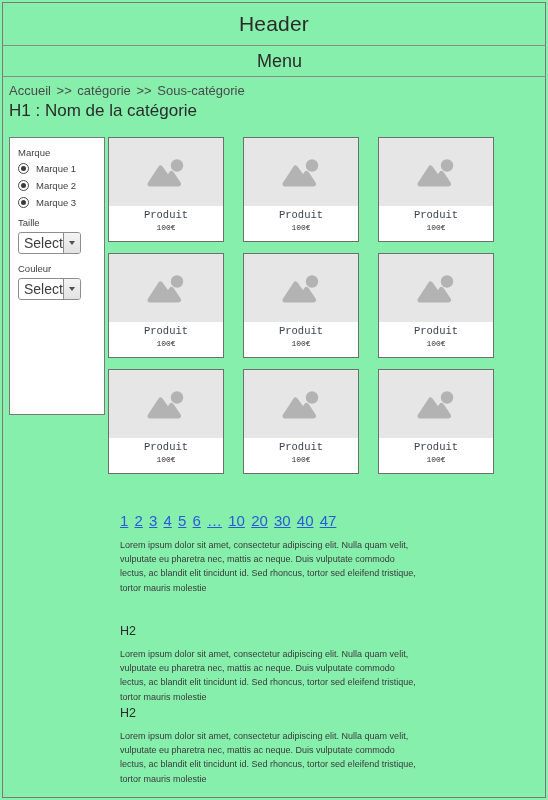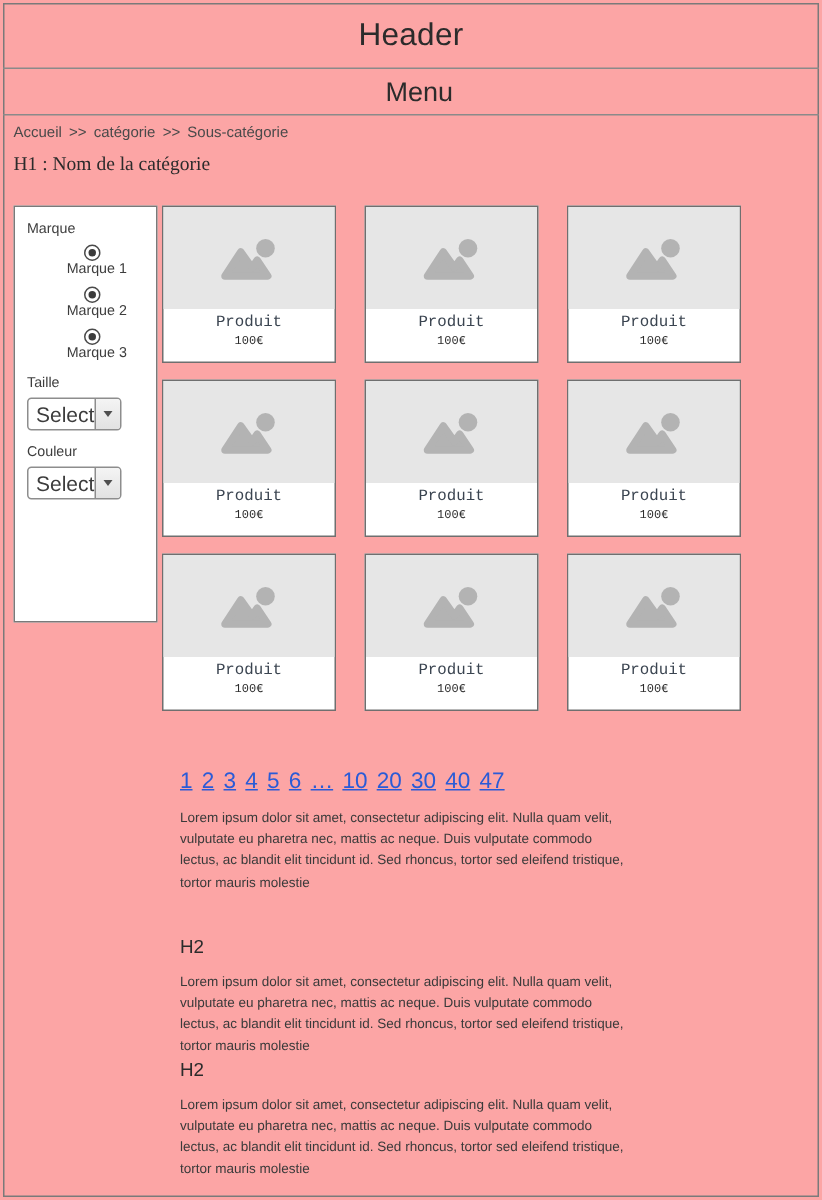--- a/index.html
+++ b/index.html
@@ -9,21 +9,21 @@
   }
   body {
     font-family: "Liberation Sans", sans-serif;
     -webkit-font-smoothing: antialiased;
   }
   .page {
     position: relative;
     width: 548px;
     height: 800px;
     box-sizing: border-box;
-    background: #fca5a5;
+    background: #86efac;
     overflow: hidden;
   }
   .frame {
     position: absolute;
     left: 2px;
     top: 2px;
     width: 544px;
     height: 796px;
     box-sizing: border-box;
     border: 1px solid #7a7a7a;
@@ -65,38 +65,37 @@
   .band-menu .label {
     font-size: 18px;
     color: #2b2b2b;
   }
 
   
   .breadcrumb {
     position: absolute;
     left: 9px;
     top: 83px;
-    font-size: 10px;
+    font-size: 13px;
     color: #4a4a4a;
     white-space: nowrap;
   }
   .breadcrumb .crumb { color: #4a4a4a; }
   .breadcrumb .sep { color: #4a4a4a; margin: 0 2px; }
 
   
   .h1 {
     position: absolute;
     left: 9px;
     top: 101px;
-    font-size: 13px;
+    font-size: 17px;
     font-weight: normal;
     color: #2b2b2b;
     margin: 0;
     white-space: nowrap;
-    font-family: Liberation Serif, serif;
   }
 
   
   .sidebar {
     position: absolute;
     left: 9px;
     top: 137px;
     width: 96px;
     height: 278px;
     box-sizing: border-box;
@@ -106,21 +105,20 @@
   }
   .filter-title {
     font-size: 9.5px;
     color: #3d3d3d;
     margin: 0 0 5px 8px;
   }
   .radio-row {
     display: flex;
     align-items: center;
     margin: 0 0 6px 8px;
-    flex-direction: column;
   }
   .radio {
     width: 11px;
     height: 11px;
     box-sizing: border-box;
     border: 1.4px solid #4a4a4a;
     border-radius: 50%;
     background: #ffffff;
     position: relative;
     flex: 0 0 auto;

